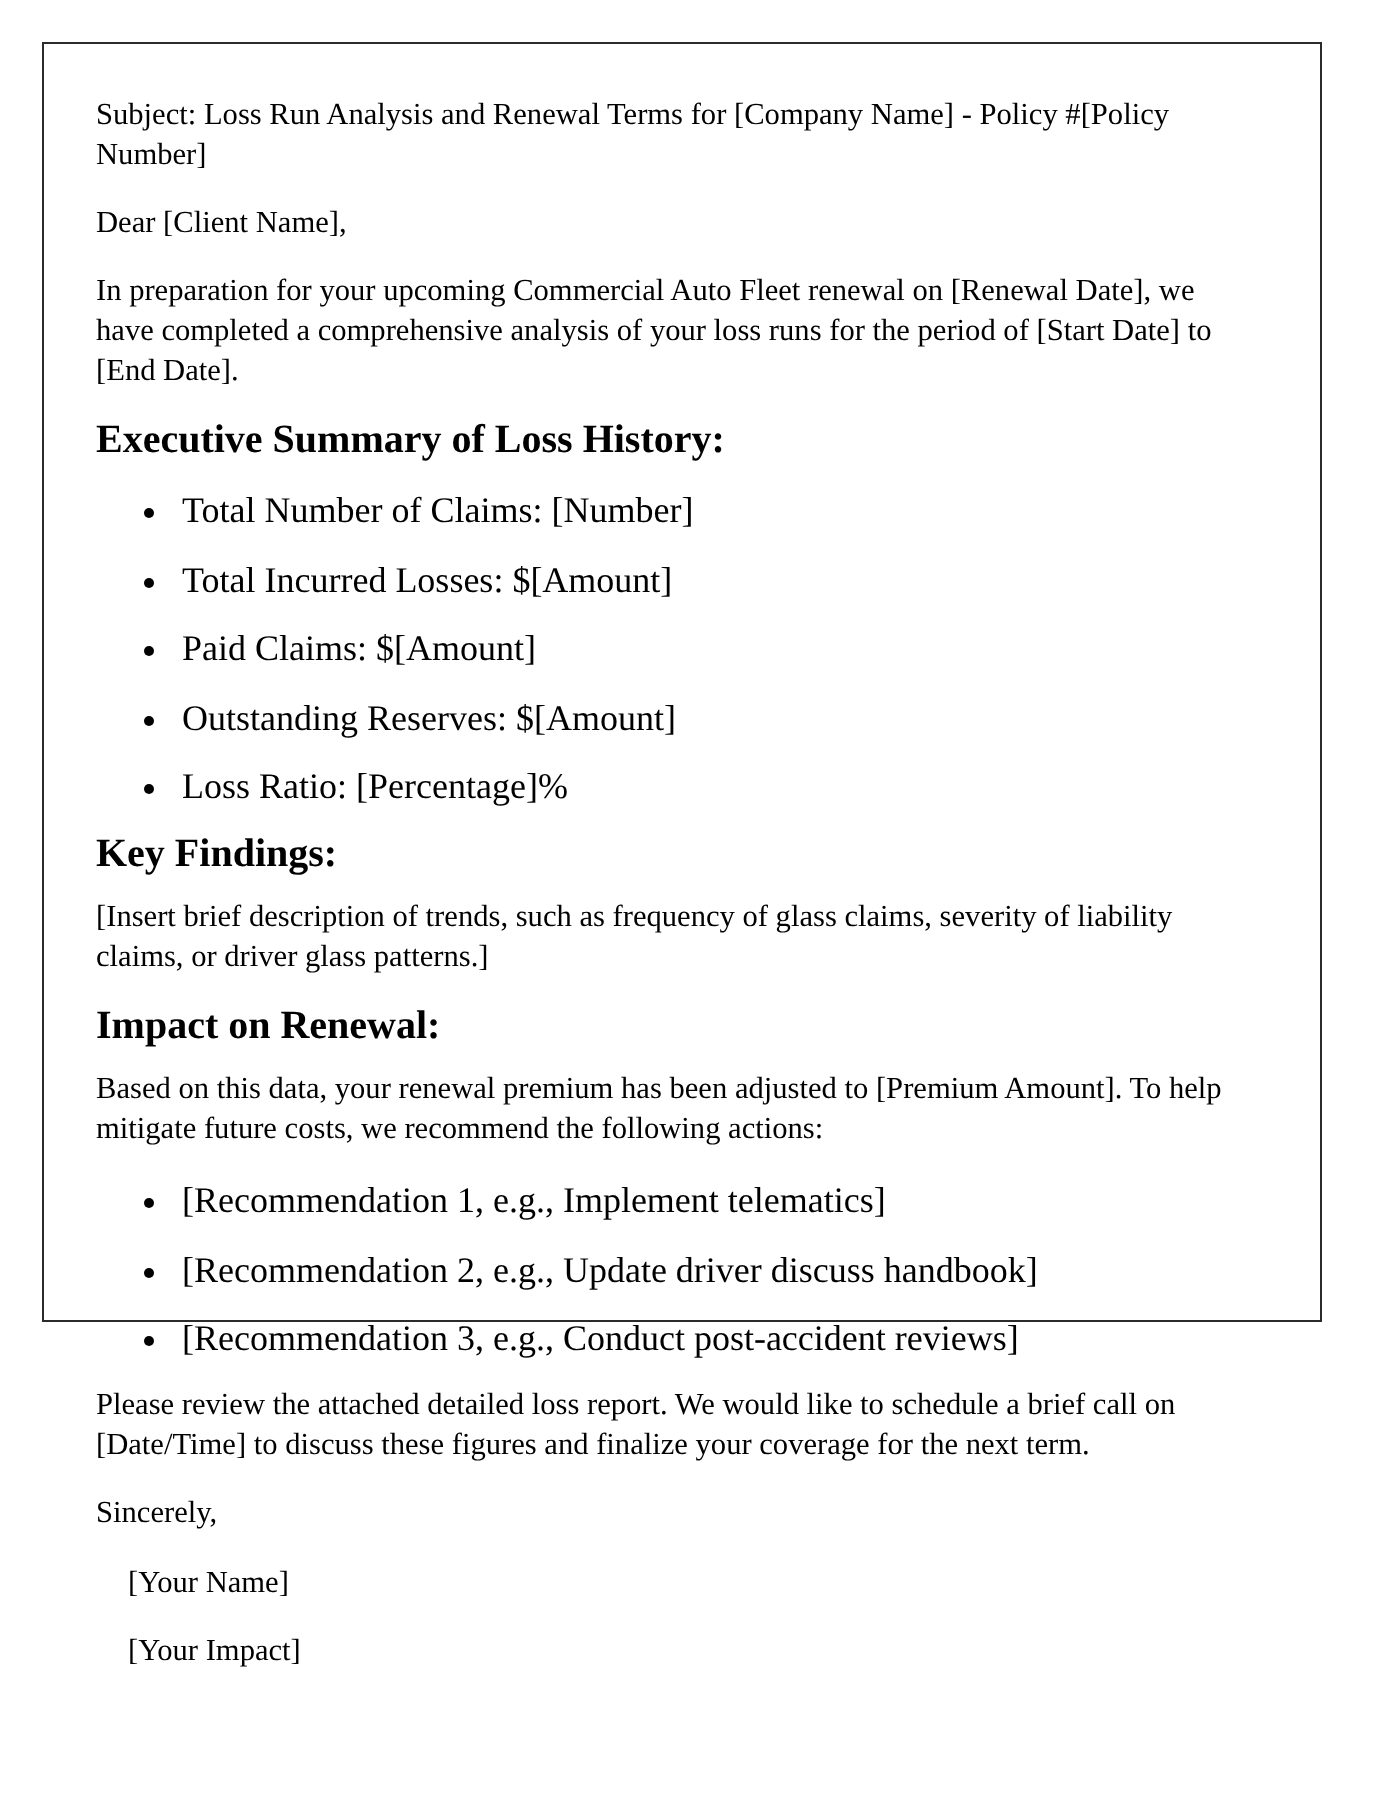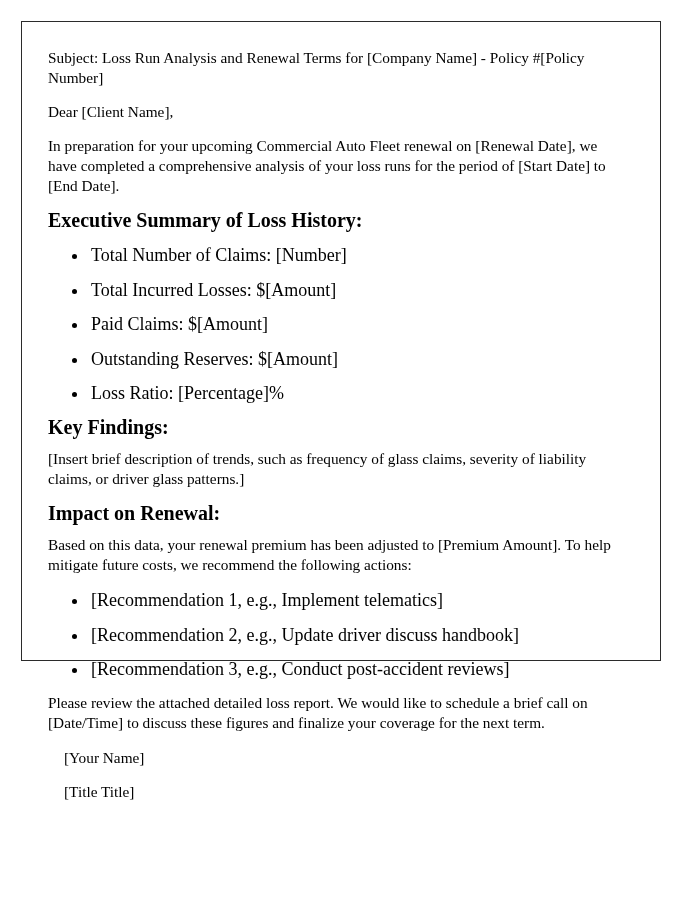--- a/index.html
+++ b/index.html
@@ -92,20 +92,21 @@
     <p class="para">Based on this data, your renewal premium has been adjusted to [Premium Amount]. To help mitigate future costs, we recommend the following actions:</p>
 
     <ul class="bullets">
       <li>[Recommendation 1, e.g., Implement telematics]</li>
       <li>[Recommendation 2, e.g., Update driver discuss handbook]</li>
       <li>[Recommendation 3, e.g., Conduct post-accident reviews]</li>
     </ul>
 
     <p class="para">Please review the attached detailed loss report. We would like to schedule a brief call on [Date/Time] to discuss these figures and finalize your coverage for the next term.</p>
 
+    <p class="para">Sincerely,</p>
 
     <div class="sig-block">
       <p class="tight">[Your Name]</p>
-      <p class="tight">[Title Title]</p>
+      <p class="tight">[Your Impact]</p>
     </div>
 
   </div>
 </div>
 
 </body></html>

